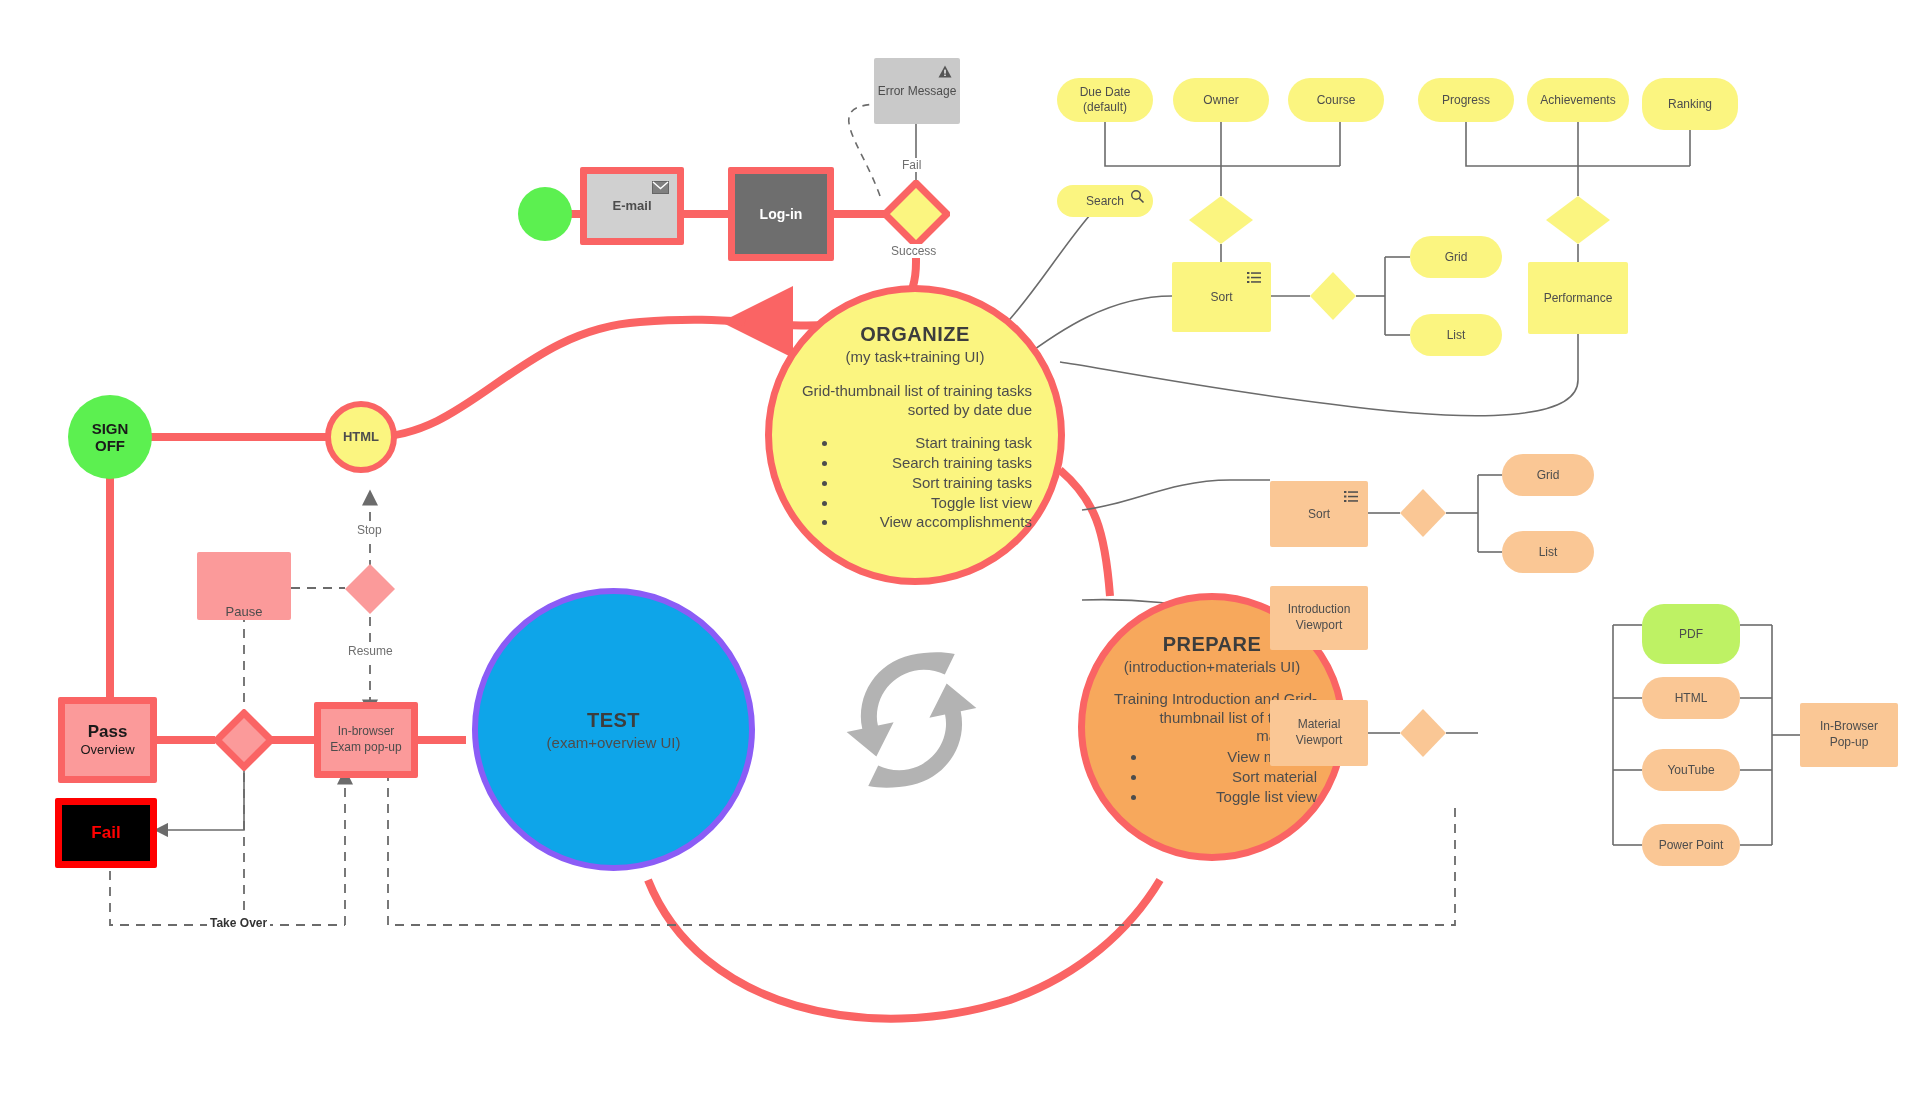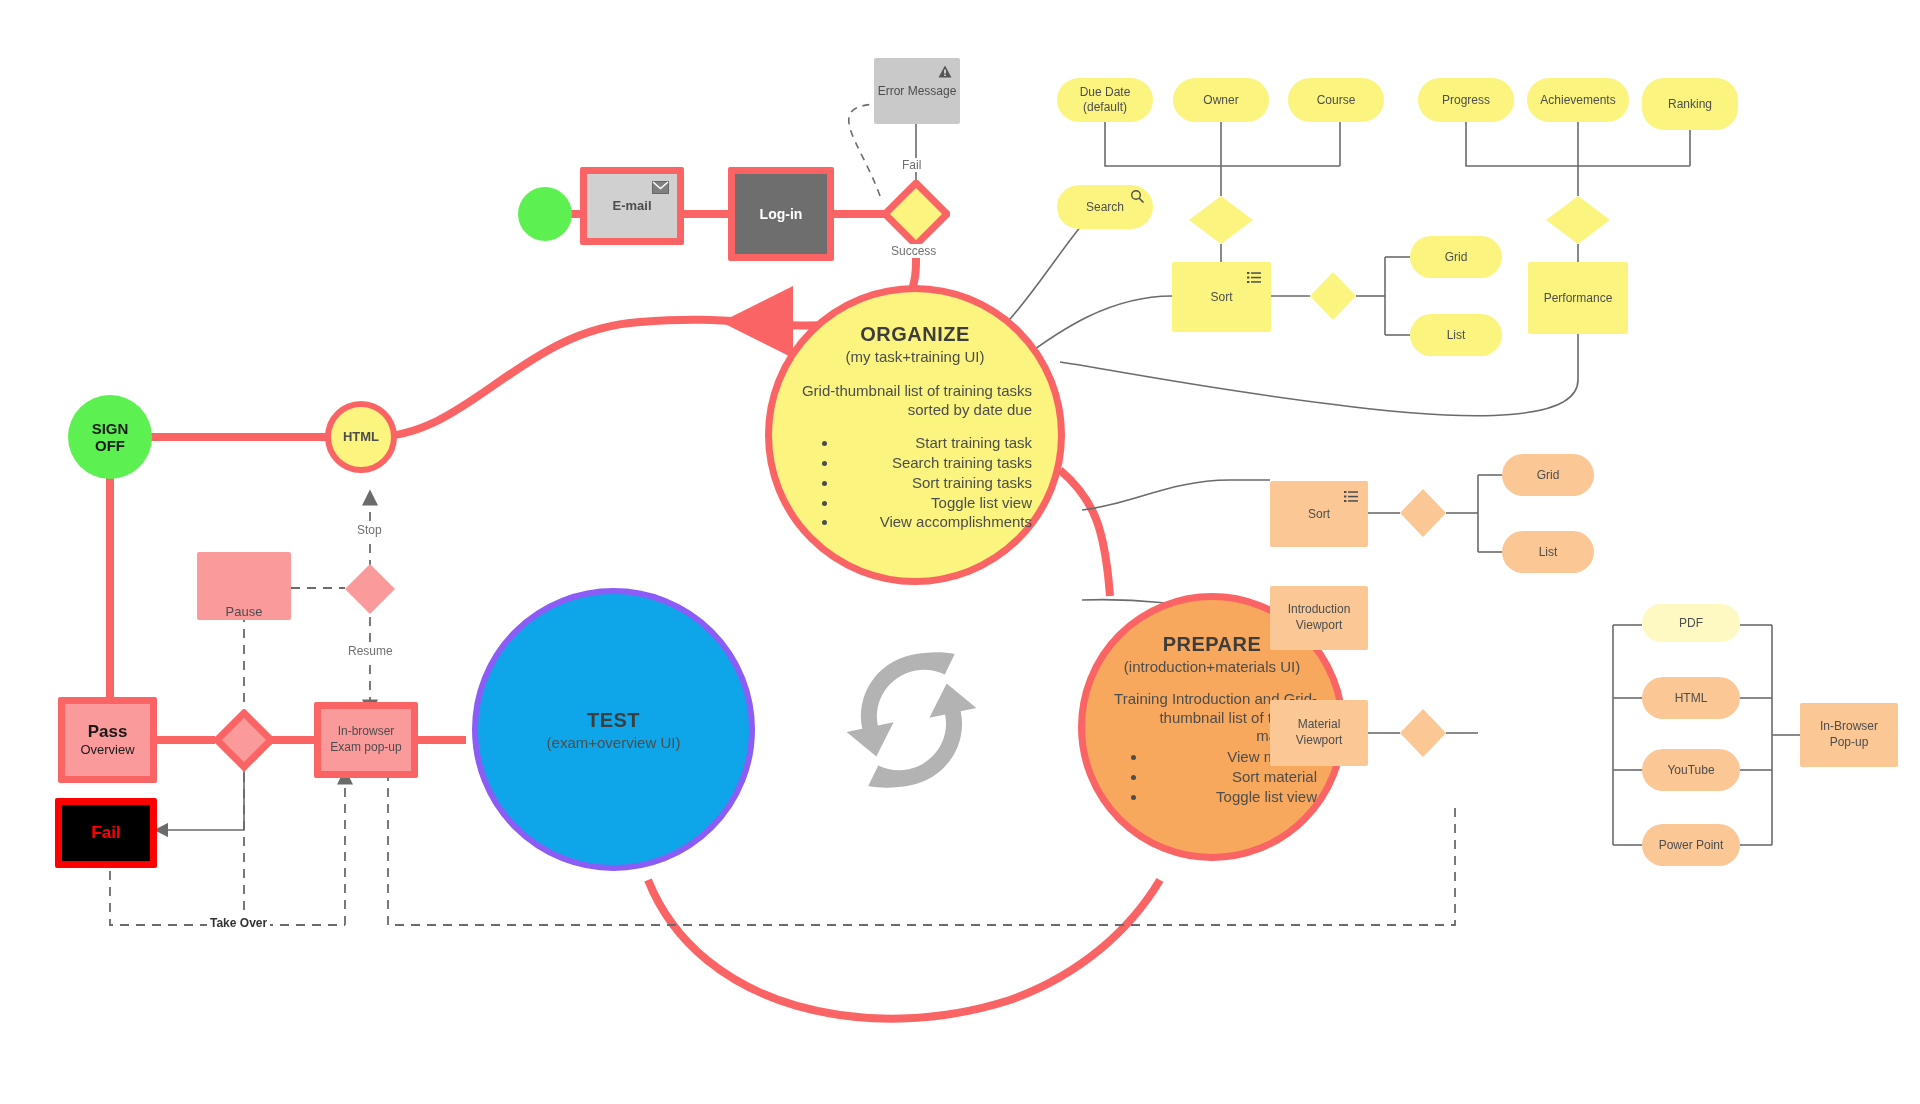--- a/index.html
+++ b/index.html
@@ -277,21 +277,21 @@
       <span>(default)</span>
     </span>
   </div>
   <div class="node rounded" style="left:1173px;top:78px;width:96px;height:44px;background:#fbf580;">
     <span class="lbl-sm">Owner</span>
   </div>
   <div class="node rounded" style="left:1288px;top:78px;width:96px;height:44px;background:#fbf580;">
     <span class="lbl-sm">Course</span>
   </div>
 
-  <div class="node rounded" style="left:1057px;top:185px;width:96px;height:44px;background:#fbf580;">
+  <div class="node rounded" style="left:1057px;top:185px;width:96px;height:32px;background:#fbf580;">
     <span class="icon ico-search">
       <svg width="15" height="15" viewBox="0 0 15 15">
           <circle cx="6" cy="6" r="4.3" fill="none" stroke="#4d4d4d" stroke-width="1.4"></circle>
           <path d="M9.2,9.2 L13.5,13.5" stroke="#4d4d4d" stroke-width="1.6"></path>
         </svg>
     </span>
     <span class="lbl-sm">Search</span>
   </div>
 
   <div class="diamond" style="left:1189px;top:196px;width:64px;height:48px;">
@@ -391,21 +391,21 @@
       <span>Viewport</span>
     </span>
   </div>
 
   <div class="diamond" style="left:1400px;top:709px;width:46px;height:48px;">
     <svg width="46" height="48" viewBox="0 0 46 48">
         <path d="M23,0 L46,24 L23,48 L0,24 Z" fill="#fac795"></path>
       </svg>
   </div>
 
-  <div class="node rounded" style="left:1642px;top:604px;width:98px;height:38px;background:#fef9c3;">
+  <div class="node rounded" style="left:1642px;top:604px;width:98px;height:60px;background:#bef264;">
     <span class="lbl-sm">PDF</span>
   </div>
   <div class="node rounded" style="left:1642px;top:677px;width:98px;height:42px;background:#fac795;">
     <span class="lbl-sm">HTML</span>
   </div>
   <div class="node rounded" style="left:1642px;top:749px;width:98px;height:42px;background:#fac795;">
     <span class="lbl-sm">YouTube</span>
   </div>
   <div class="node rounded" style="left:1642px;top:824px;width:98px;height:42px;background:#fac795;">
     <span class="lbl-sm">Power Point</span>

